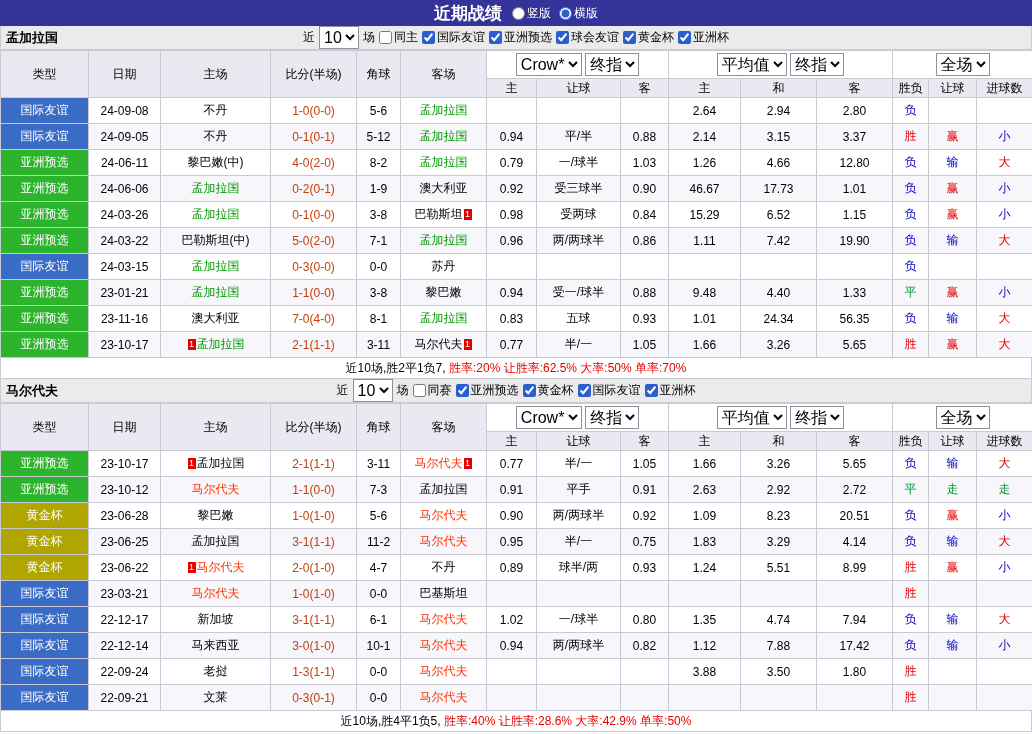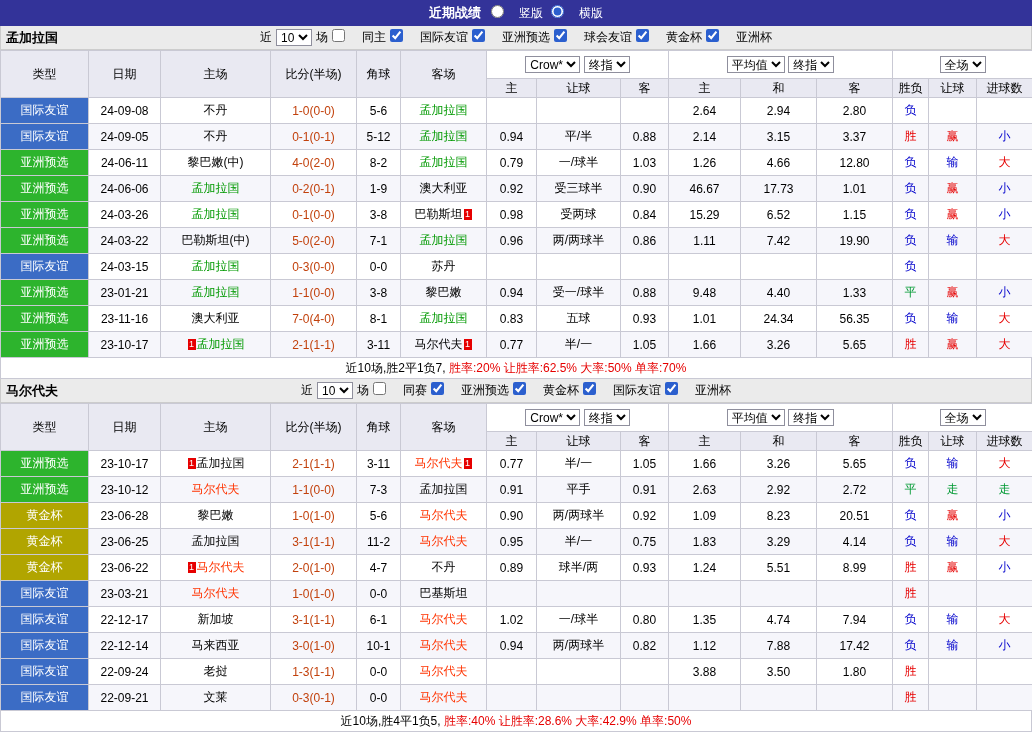--- a/index.html
+++ b/index.html
@@ -7,33 +7,33 @@
   body {
     width:1032px;
     font-family:"Liberation Sans","DejaVu Sans",sans-serif;
     font-size:12px; color:#000; background:#fff;
   }
   
   .topbar {
     height:26px; background:#333399; color:#fff;
     display:flex; align-items:center; justify-content:center; gap:8px;
   }
-  .topbar .title { font-weight:bold; font-size:13px; margin-right:2px; }
-  .radio-label { display:flex; gap:15px; color:#fff; cursor:pointer; }
+  .topbar .title { font-weight:bold; font-size:17px; margin-right:2px; }
+  .radio-label { display:flex; align-items:center; gap:2px; color:#fff; cursor:pointer; }
   input[type=radio], input[type=checkbox] { margin:0; width:13px; height:13px; accent-color:#2b5fce; }
 
   
   .filterbar {
     height:24px; background:#ebebeb; border:1px solid #cccccc; border-top:none;
     display:flex; align-items:center; position:relative;
   }
   .team-name { position:absolute; left:5px; font-weight:bold; font-size:13px; }
   .filter-controls { margin:0 auto; display:flex; align-items:center; gap:4px; }
-  .filter-controls label { display:flex; gap:17px; cursor:pointer; }
-  select { font-size:12px; height:17px; font-family:inherit; background:#fff; border:1px solid #8f8f9d; }
+  .filter-controls label { display:flex; align-items:center; gap:2px; cursor:pointer; }
+  select { font-size:16px; height:23px; font-family:inherit; background:#fff; border:1px solid #8f8f9d; }
 
   
   table { width:1032px; border-collapse:collapse; table-layout:fixed; }
   th,td {
     border:1px solid #c9c9d4; text-align:center; padding:0 1px;
     white-space:nowrap; overflow:hidden; font-weight:normal; font-size:12px;
   }
   thead tr.rowA th.dd { height:28px; background:#ffffff; }
   thead th.left-hdr { background:#e9e9f2; }
   thead tr.rowB th { height:19px; background:#e9e9f2; }

